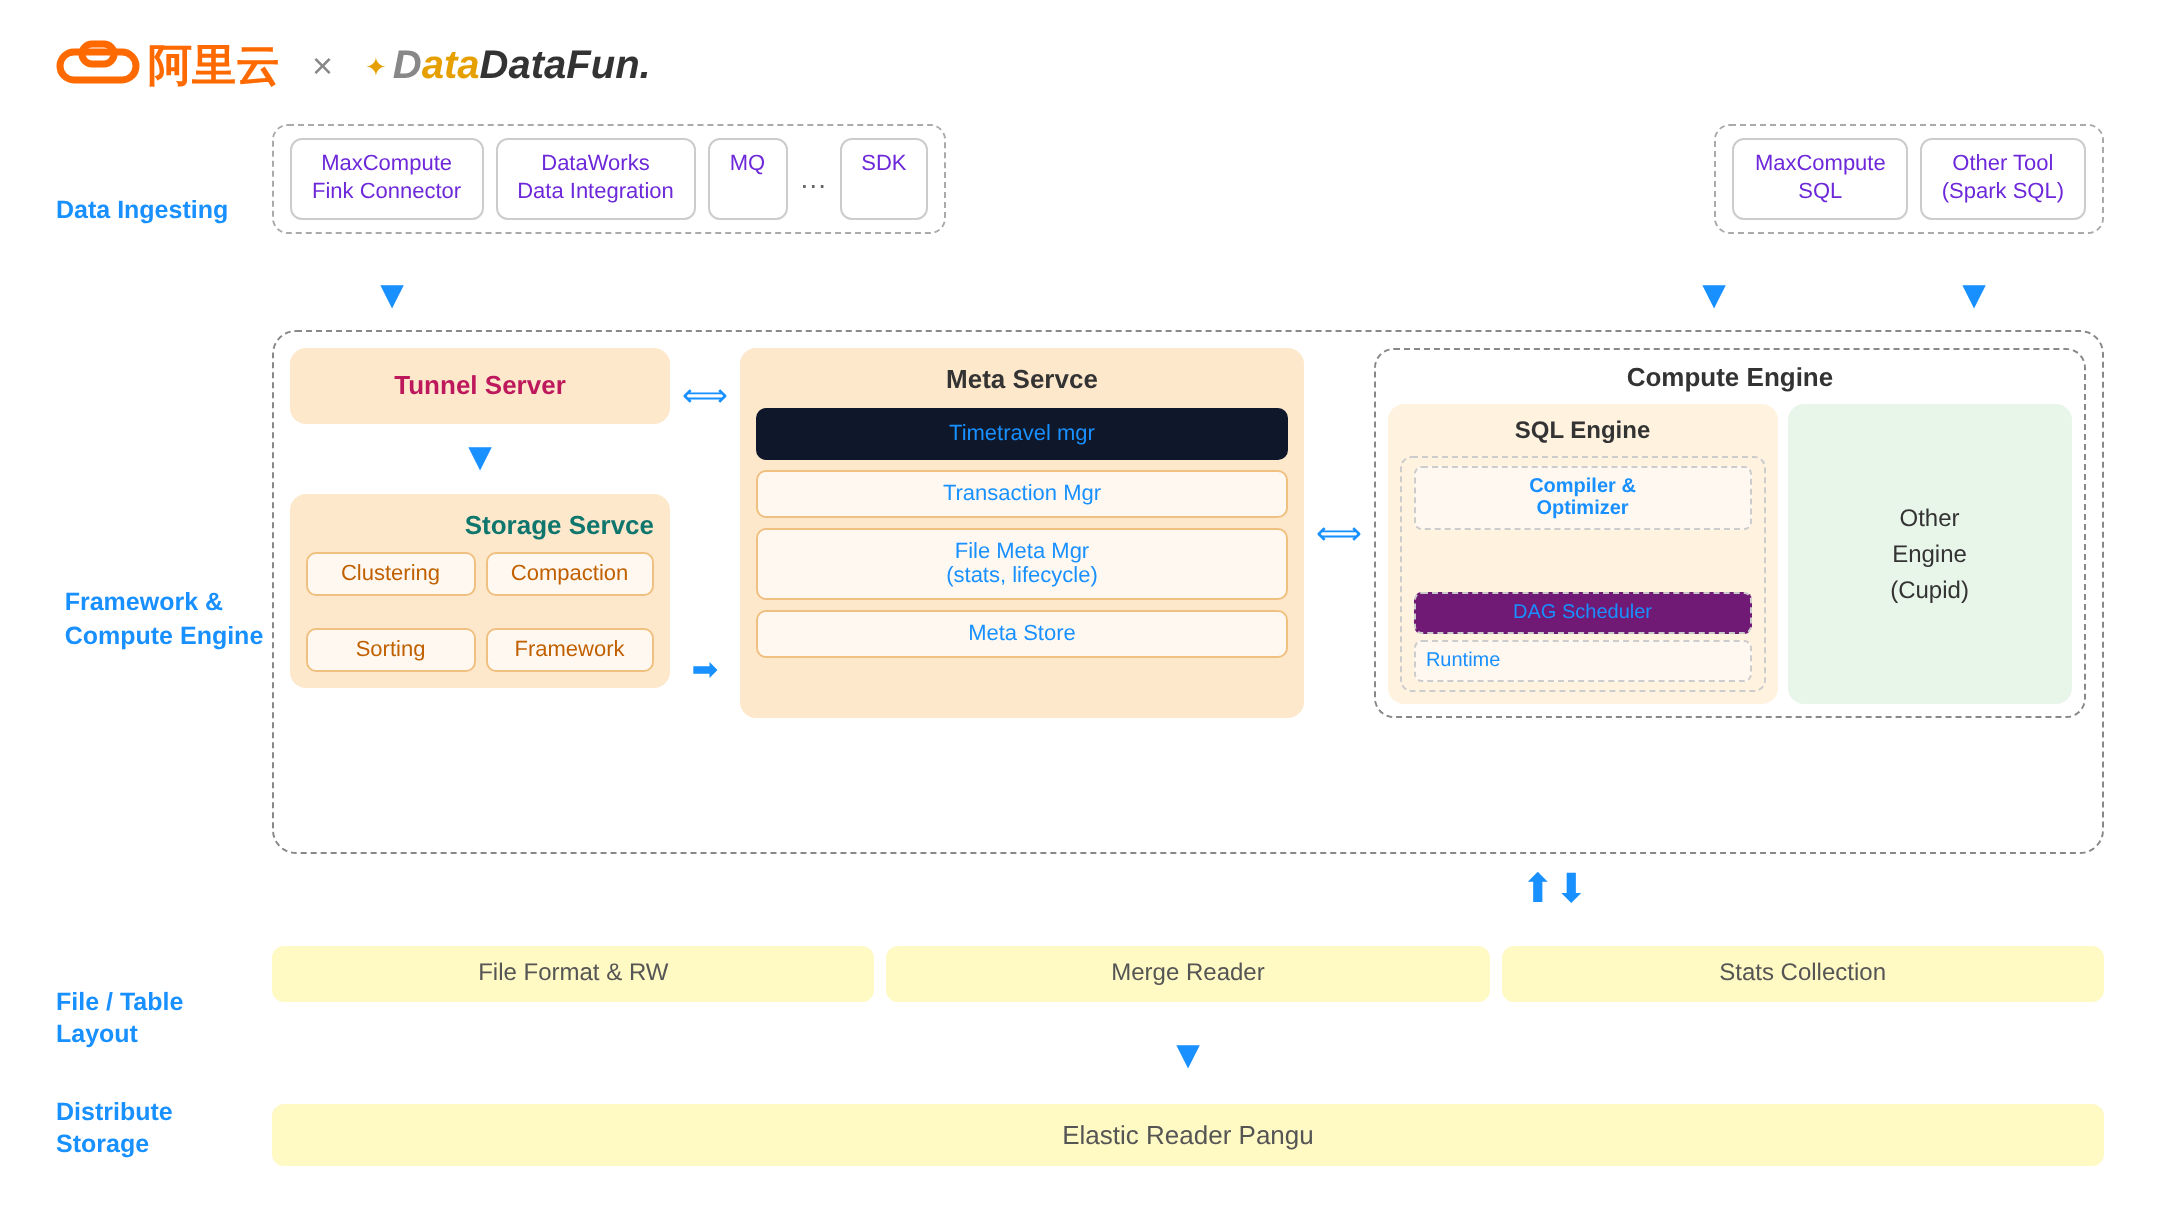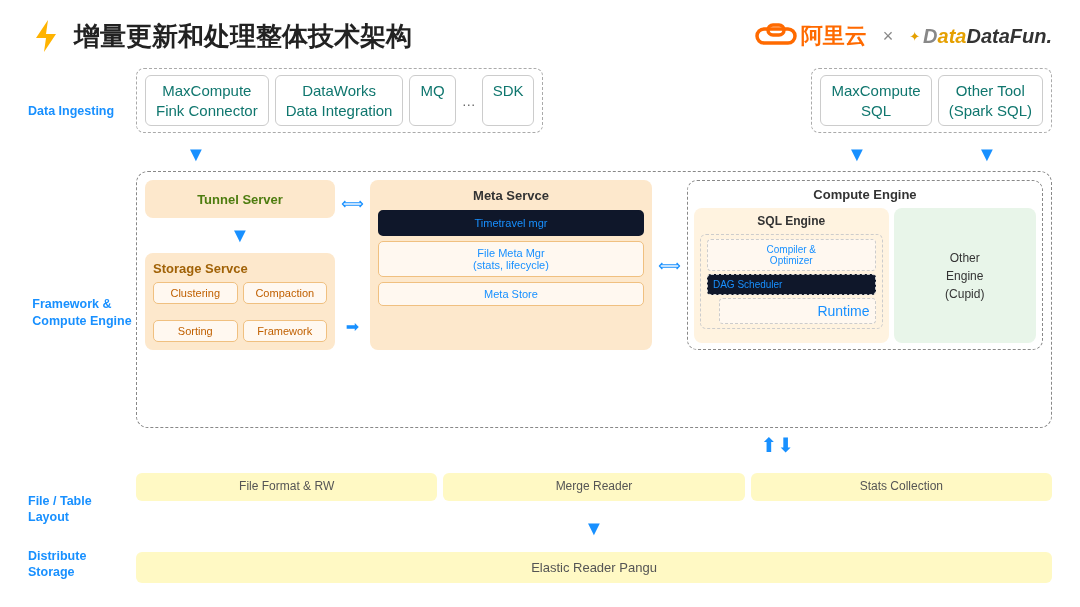--- a/index.html
+++ b/index.html
@@ -116,23 +116,23 @@
       border-radius: 8px;
       padding: 6px 8px;
       background: #fff;
     }
 
     .ing-box {
       background: #fff;
       border: 1px solid #ccc;
       border-radius: 6px;
       padding: 5px 10px;
-      font-size: 15px;
+      font-size: 11px;
       text-align: center;
-      color: #0f766e;
+      color: #6d28d9;
       line-height: 1.3;
     }
 
     .ellipsis-text {
       align-self: center;
       font-size: 14px;
       color: #666;
     }
 
     
@@ -264,27 +264,20 @@
       flex-direction: column;
       gap: 3px;
     }
   </style>
 </head>
 <body>
 
 <div class="page">
 
   <div class="header">
-    <div class="header-left">
-
-      <svg width="36" height="36" viewBox="0 0 36 36">
-        <polygon points="20,2 8,20 18,20 16,34 28,16 18,16" fill="#FFB300"></polygon>
-      </svg>
-      <span class="header-title">增量更新和处理整体技术架构</span>
-    </div>
     <div class="header-logos">
 
       <div class="aliyun-logo">
         <svg width="42" height="30" viewBox="0 0 42 30">
           <rect x="2" y="8" width="38" height="14" rx="7" ry="7" fill="none" stroke="#FF6A00" stroke-width="3.5"></rect>
           <rect x="13" y="4" width="16" height="10" rx="5" ry="5" fill="none" stroke="#FF6A00" stroke-width="3.5"></rect>
         </svg>
         <span class="aliyun-text">阿里云</span>
       </div>
       <span class="cross-text">×</span>
@@ -359,67 +352,68 @@
           <span class="blue-arrow">▼</span>
         </div>
       </div>
 
       <div class="fw-outer-dashed">
         <div class="fw-inner-row">
 
           <div class="fw-left-col">
 
             <div style="background:#fde8cc;border-radius:8px;padding:10px 12px;text-align:center;">
-              <span style="font-size:13px;font-weight:bold;color:#4d7c0f;text-align:right;">Tunnel Server</span>
+              <span style="font-size:13px;font-weight:bold;color:#be185d;text-align:right;">Tunnel Server</span>
             </div>
 
             <div class="v-arrow-center">▼</div>
 
             <div style="background:#fde8cc;border-radius:8px;padding:8px;">
-              <div style="font-size:13px;font-weight:bold;text-align:left;color:#a16207;margin-bottom:6px;">Storage Servce</div>
+              <div style="font-size:13px;font-weight:bold;text-align:right;color:#0f766e;margin-bottom:6px;">Storage Servce</div>
               <div style="display:flex;gap:5px;margin-bottom:16px;">
                 <div style="background:#fff8f0;border:1px solid #f0c080;border-radius:5px;padding:4px 6px;font-size:11px;text-align:center;color:#c06000;flex:1;">Clustering</div>
                 <div style="background:#fff8f0;border:1px solid #f0c080;border-radius:5px;padding:4px 6px;font-size:11px;text-align:center;color:#c06000;flex:1;">Compaction</div>
               </div>
               <div style="display:flex;gap:5px;">
                 <div style="background:#fff8f0;border:1px solid #f0c080;border-radius:5px;padding:4px 6px;font-size:11px;text-align:center;color:#c06000;flex:1;">Sorting</div>
                 <div style="background:#fff8f0;border:1px solid #f0c080;border-radius:5px;padding:4px 6px;font-size:11px;text-align:center;color:#c06000;flex:1;">Framework</div>
               </div>
             </div>
           </div>
 
           <div style="display:flex;flex-direction:column;justify-content:flex-start;padding-top:14px;">
             <span style="color:#1890ff;font-size:16px;align-self:center;">⟺</span>
             <div style="flex:1"></div>
             <span style="color:#1890ff;font-size:16px;align-self:center;margin-bottom:14px;">➡</span>
           </div>
 
           <div style="background:#fde8cc;border-radius:8px;padding:8px;display:flex;flex-direction:column;gap:5px;flex:1.4;">
             <div style="font-size:13px;font-weight:bold;text-align:center;color:#333;margin-bottom:2px;">Meta Servce</div>
             <div style="background:#0f172a;border:2px solid #0f172a;border-radius:5px;padding:5px 8px;font-size:11px;text-align:center;color:#1890ff;">Timetravel mgr</div>
+            <div style="background:#fff8f0;border:1px solid #f0c080;border-radius:5px;padding:5px 8px;font-size:11px;text-align:center;color:#1890ff;">Transaction Mgr</div>
             <div style="background:#fff8f0;border:1px solid #f0c080;border-radius:5px;padding:5px 8px;font-size:11px;text-align:center;color:#1890ff;white-space:pre-line;">File Meta Mgr
 (stats, lifecycle)</div>
             <div style="background:#fff8f0;border:1px solid #f0c080;border-radius:5px;padding:5px 8px;font-size:11px;text-align:center;color:#1890ff;">Meta Store</div>
           </div>
 
           <div style="display:flex;flex-direction:column;justify-content:center;">
             <span style="color:#1890ff;font-size:16px;">⟺</span>
           </div>
 
           <div class="fw-right-col">
             <div class="compute-title">Compute Engine</div>
             <div class="compute-inner-row">
 
               <div class="sql-engine-box">
                 <div style="font-size:12px;font-weight:bold;text-align:center;color:#333;margin-bottom:3px;">SQL Engine</div>
                 <div class="sql-inner-dashed">
-                  <div style="background:#fff8f0;border:1px dashed #ccc;border-radius:4px;padding:4px 5px;font-size:10px;text-align:center;color:#1890ff;white-space:pre-line;">Compiler &amp;
+                  <div style="background:#fff8f0;border:1px dashed #ccc;border-radius:4px;padding:4px 5px;font-size:10px;text-align:center;color:#1890ff;white-space:pre-line;font-weight:bold;">Compiler &amp;
 Optimizer</div>
-                  <div style="background:#0f172a;border:1px dashed #ccc;border-radius:4px;padding:4px 5px;font-size:10px;color:#1890ff;">DAG Scheduler</div>
-                  <div style="background:#fff8f0;border:1px dashed #ccc;border-radius:4px;padding:4px 5px;font-size:14px;text-align:right;color:#1890ff;margin-left:12px;">Runtime</div>
+                  <div style="background:#701a75;border:1px dashed #ccc;border-radius:4px;padding:4px 5px;font-size:10px;text-align:center;color:#1890ff;margin-top:28px;">DAG Scheduler</div>
+                  <div style="background:#fff8f0;border:1px dashed #ccc;border-radius:4px;padding:4px 5px;font-size:10px;text-align:left;color:#1890ff;">Runtime</div>
                 </div>
               </div>
 
               <div class="other-engine-box">
                 <div style="font-size:12px;color:#333;text-align:center;line-height:1.5;white-space:pre-line;">Other
 Engine
 (Cupid)</div>
               </div>
             </div>
           </div>

